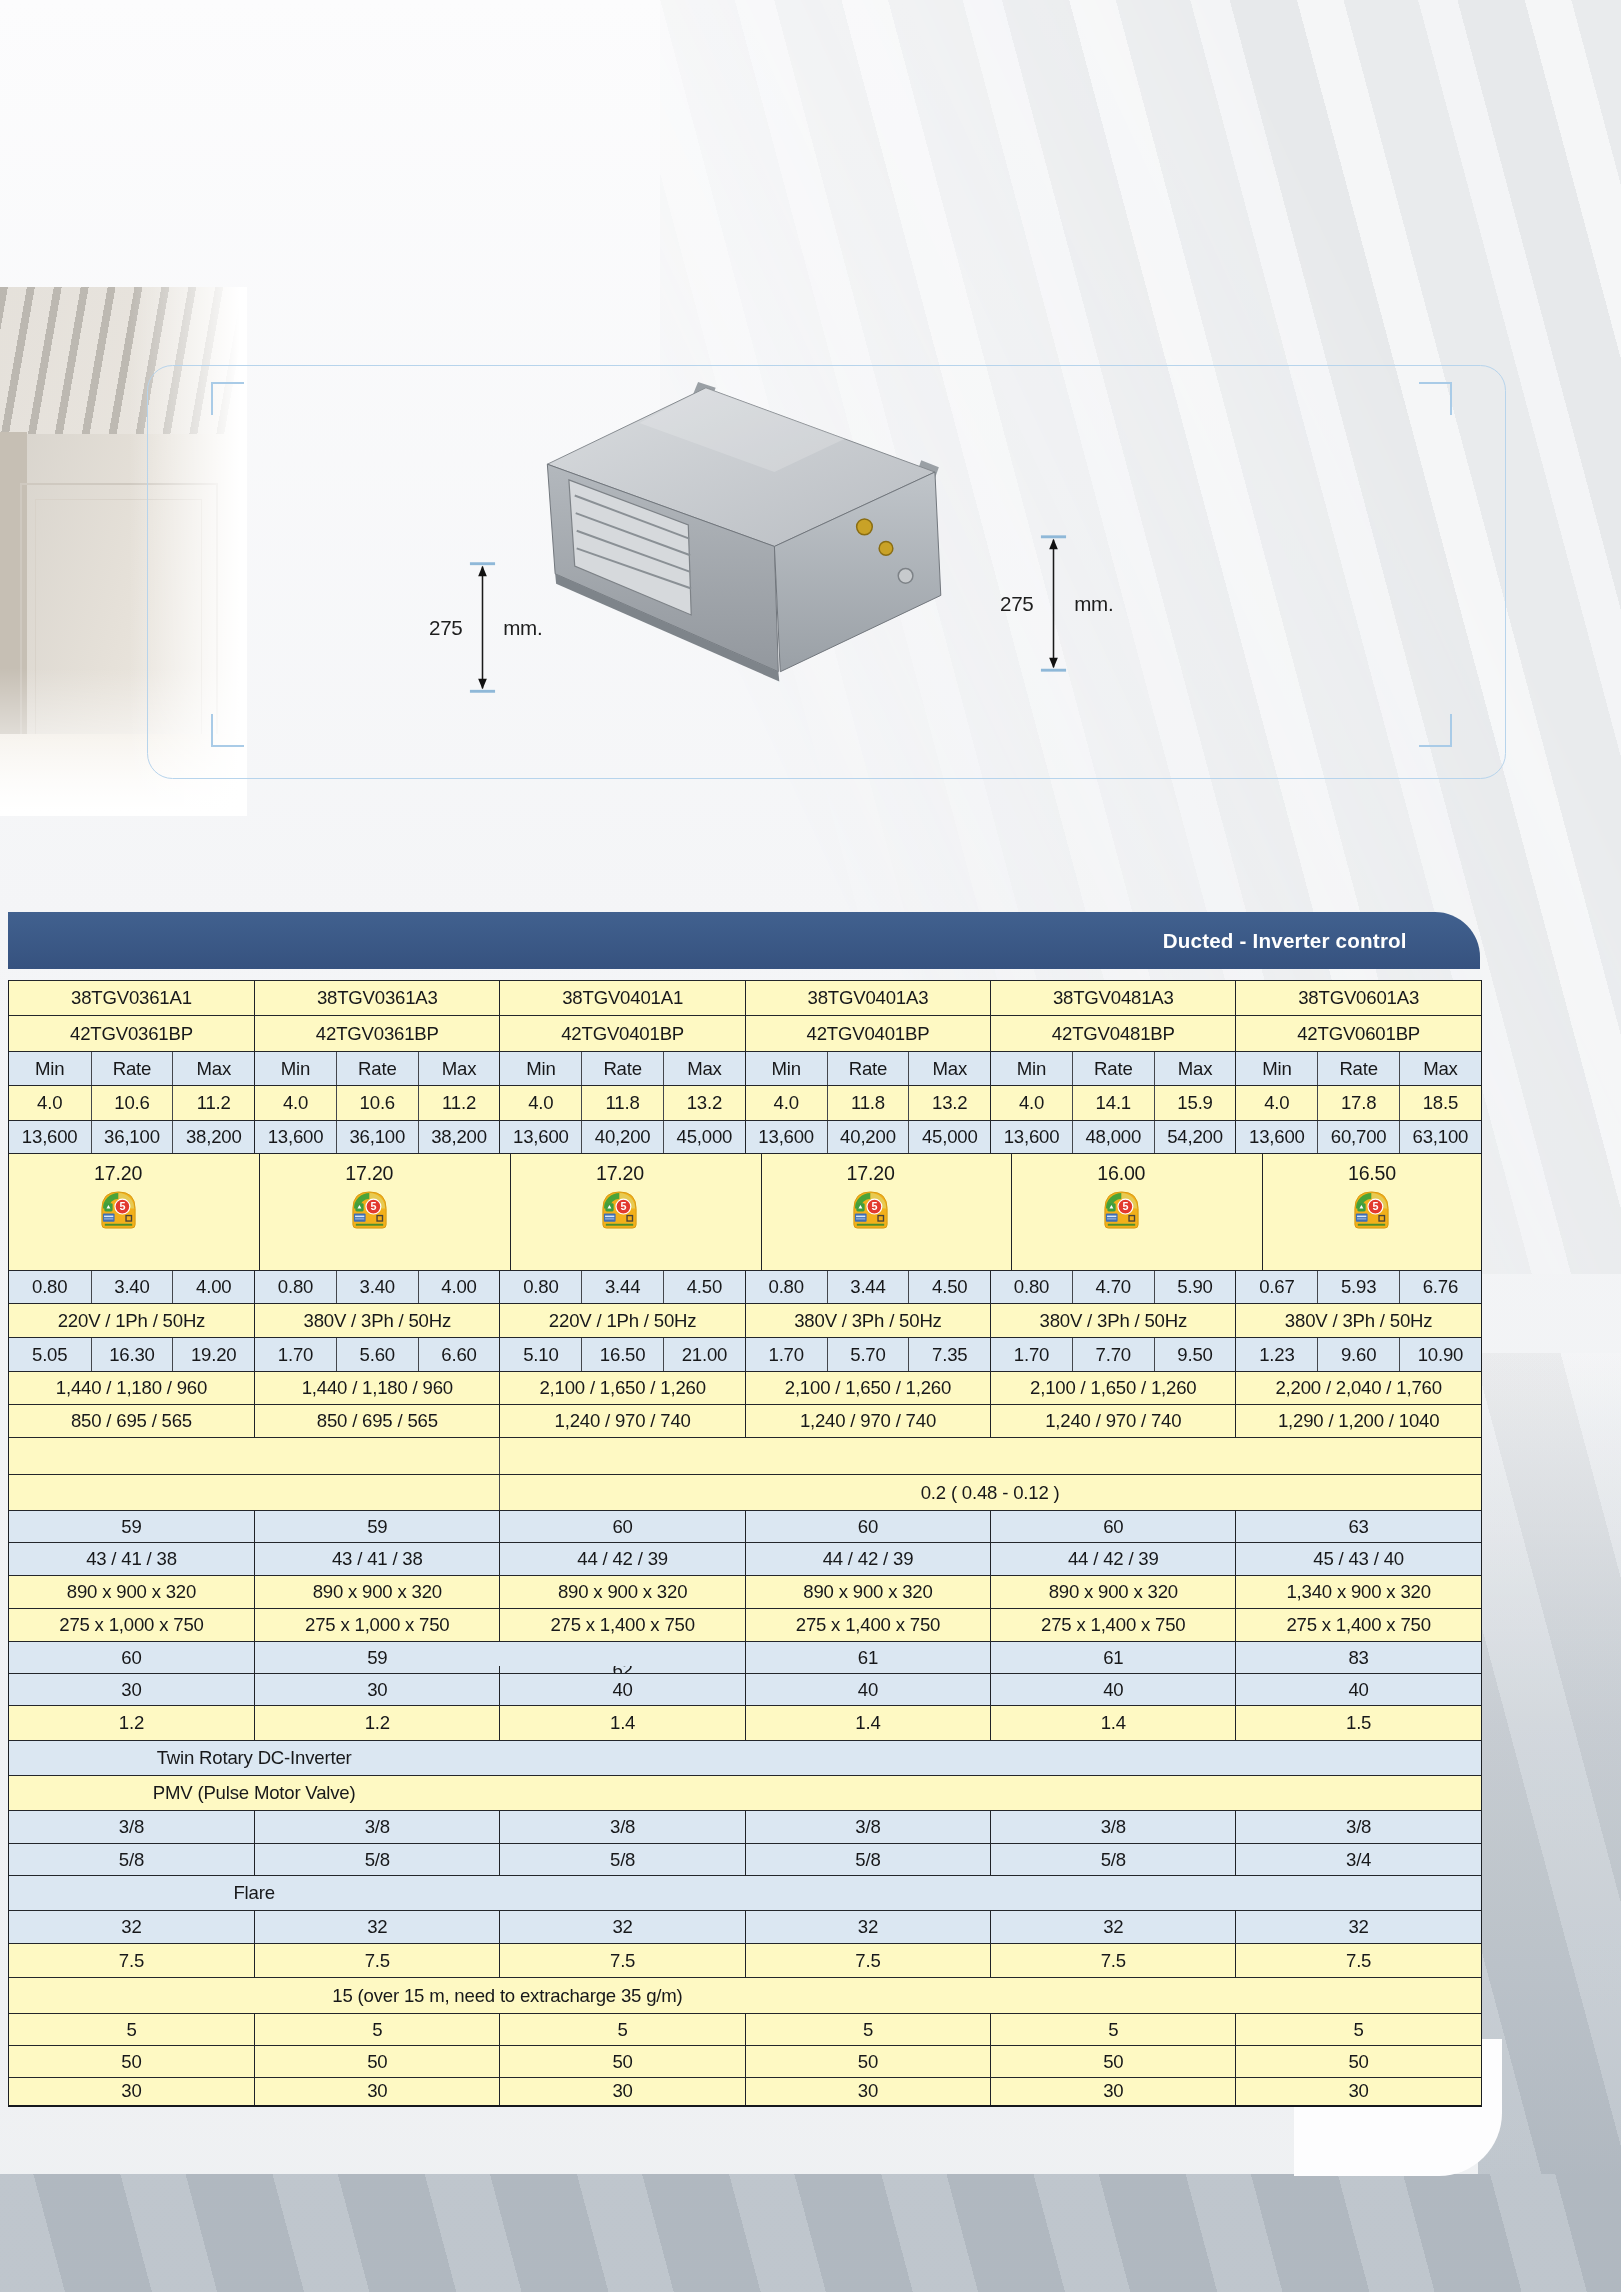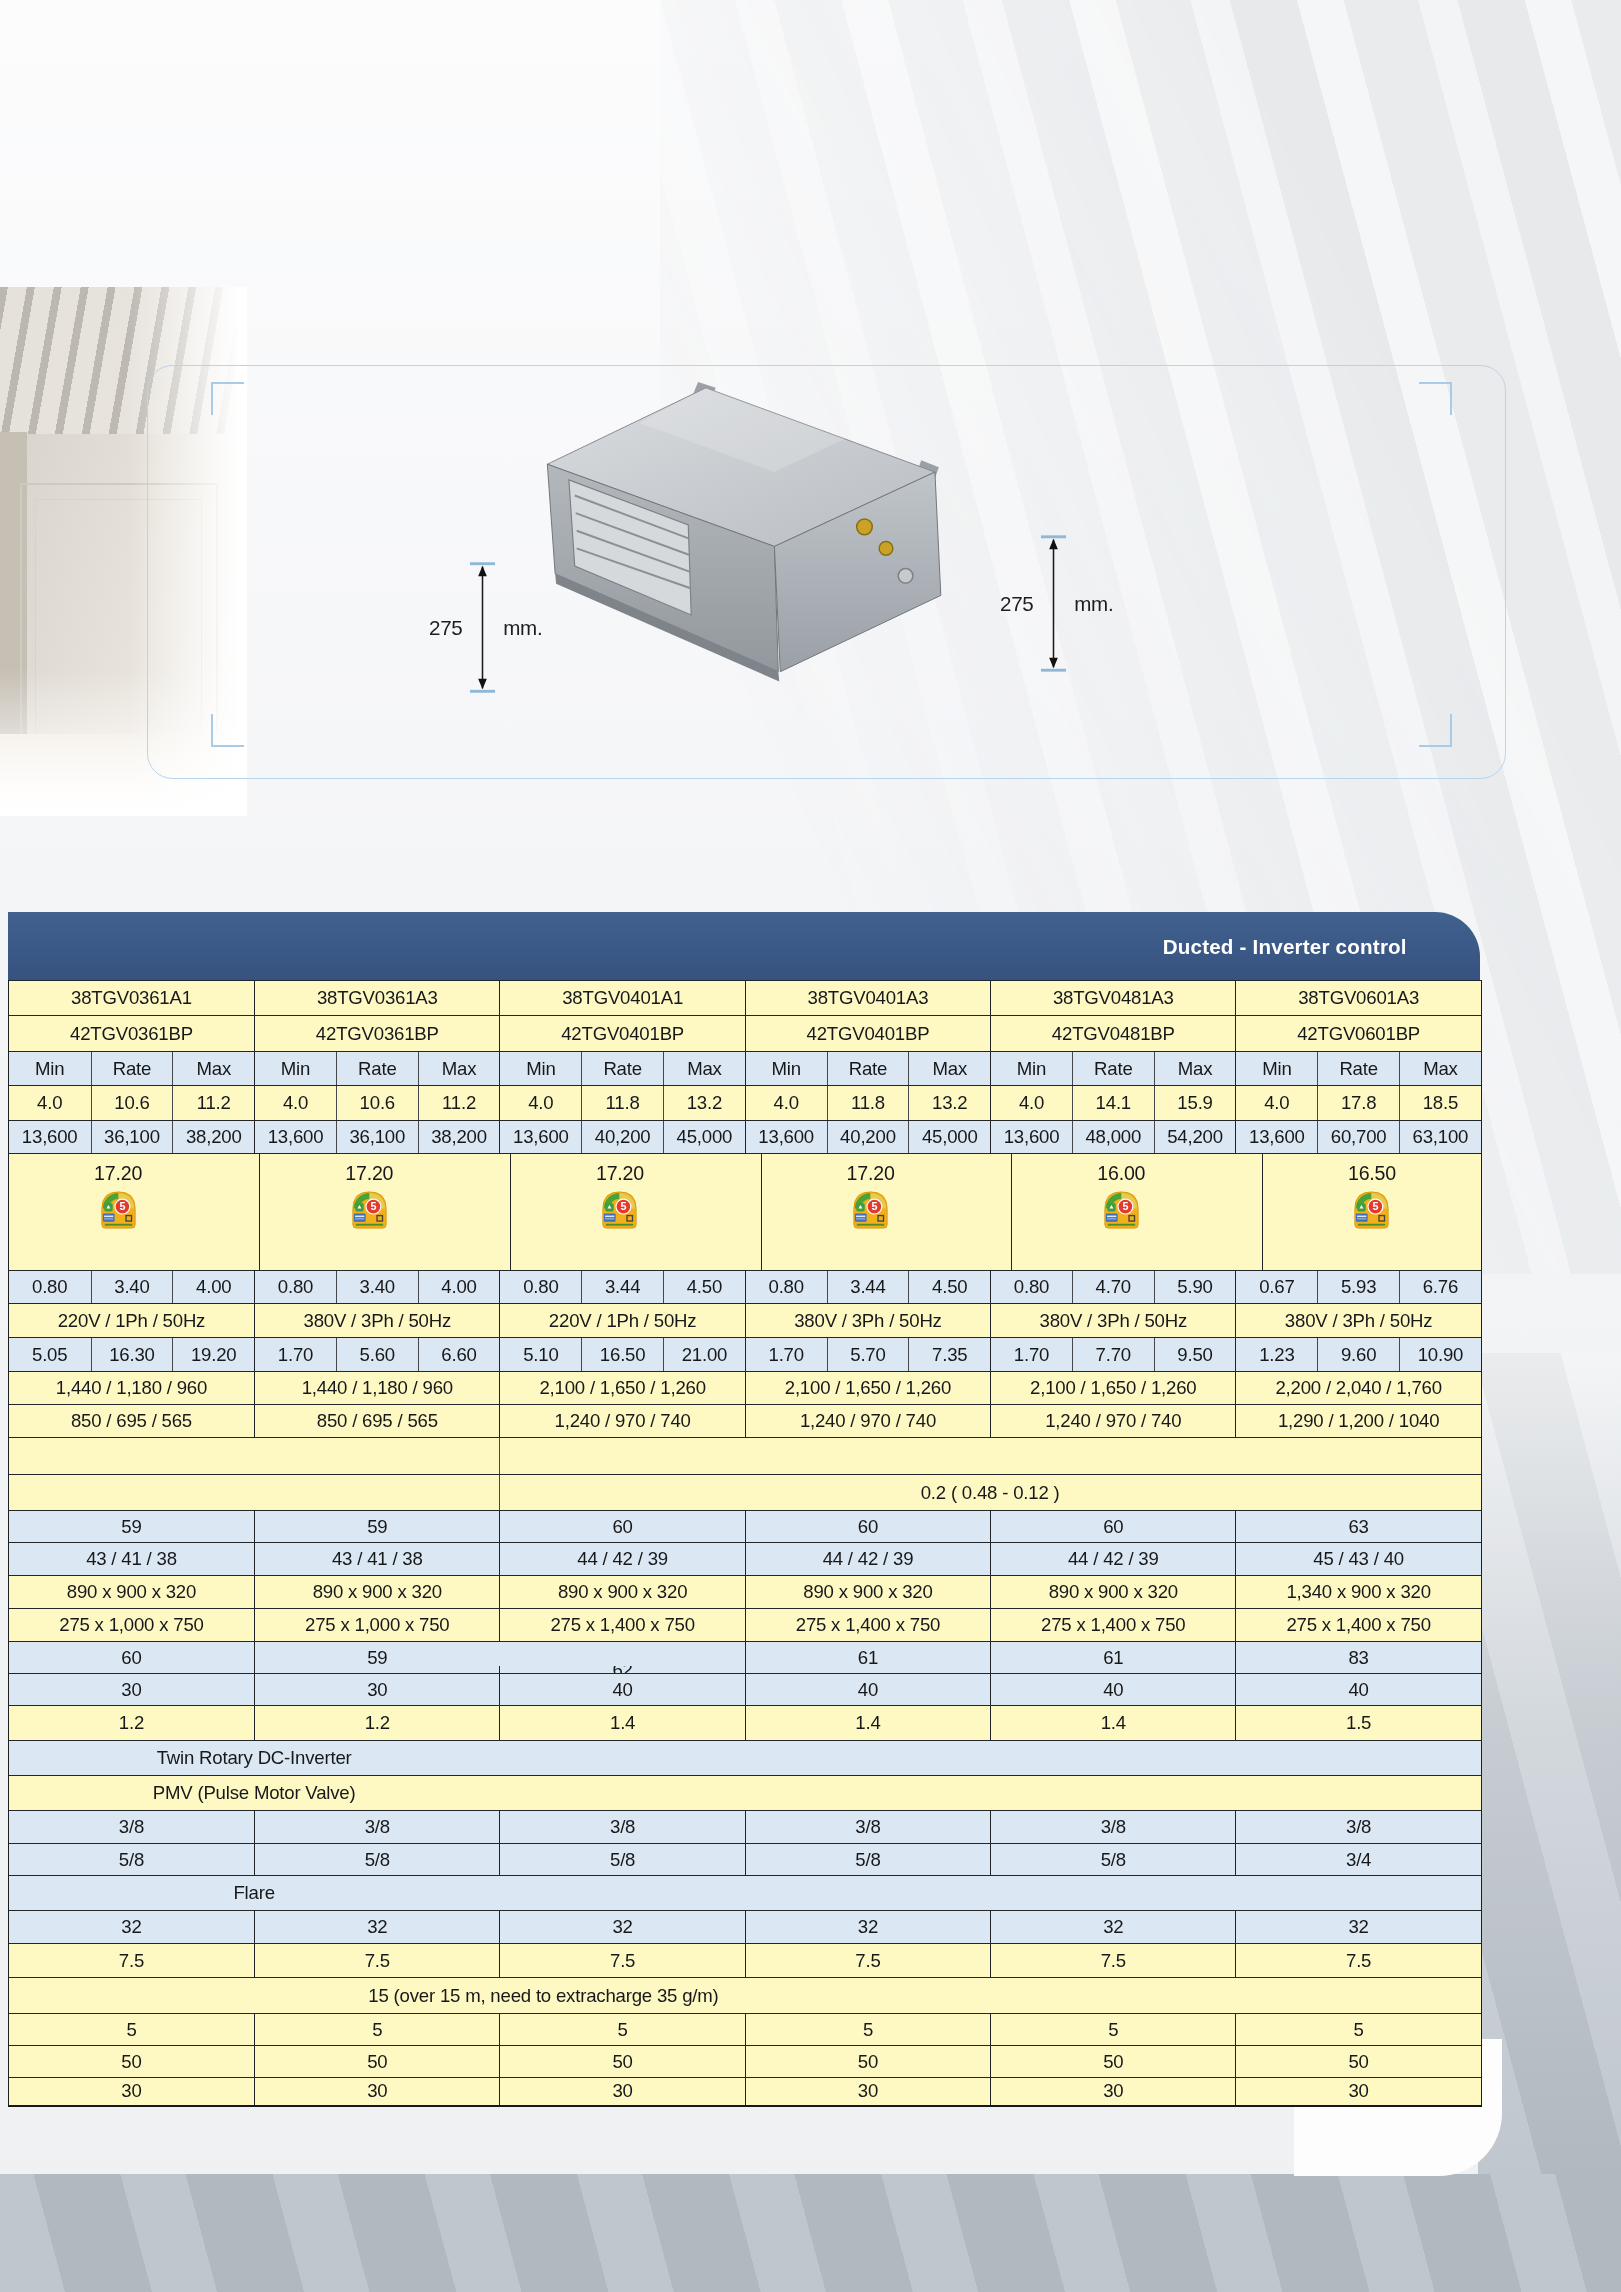--- a/index.html
+++ b/index.html
@@ -44,42 +44,42 @@
   .bracket.br{right:53px;bottom:31px;border-right:2.9px solid #a9cbe7;border-bottom:2.9px solid #a9cbe7;}
 
   .unit-art{position:absolute;left:541px;top:382px;z-index:3;}
 
   .dim{position:absolute;z-index:4;display:flex;align-items:center;gap:5.9px;}
   .dim-left{left:429px;top:561px;}
   .dim-right{left:1000px;top:534px;}
   .dim .num,.dim .unit{font-size:20.6px;color:#1e1e1e;letter-spacing:-0.3px;}
 
   
-  .band{position:absolute;left:7.8px;top:912px;width:1472px;height:69px;z-index:3;
+  .band{position:absolute;left:7.8px;top:912px;width:1472px;height:57px;z-index:3;
     background:linear-gradient(180deg,#41618f,#36527f);border-radius:0 45px 0 0;
     display:flex;align-items:center;justify-content:flex-end;}
   .band .title{color:#ffffff;font-weight:bold;font-size:20.6px;padding-right:73px;letter-spacing:0.2px;}
 
   #spec-table{position:absolute;left:7.8px;top:980px;width:1472px;z-index:3;
     border-left:1.6px solid #1c1f24;border-right:1.6px solid #1c1f24;border-bottom:2px solid #15181c;
     background:#fff;}
   .row{position:relative;display:grid;grid-template-columns:repeat(18,1fr);border-top:1.6px solid #23262b;}
   .bg-blue{background:#dbe7f2;}
   .bg-white{background:#fef9c3;}
   .cell{display:flex;align-items:center;justify-content:center;font-size:18.6px;color:#17181a;
     letter-spacing:-0.2px;border-left:1px solid #44474c;overflow:hidden;white-space:nowrap;}
   .cell.cstart{border-left:1.4px solid #202328;}
   .cell.first{border-left:none;}
   .seer-cell{flex-direction:column;justify-content:flex-start;padding-top:7.8px;gap:2.9px;}
   .seer-val{font-size:19.6px;color:#17181a;}
   .span-label{position:absolute;top:0;bottom:0;display:flex;align-items:center;justify-content:center;
     font-size:18.6px;color:#17181a;letter-spacing:-0.2px;}
   .span-left2{left:0;width:33.333%;}
   .span-right4{left:33.333%;width:66.667%;}
-  .span-left4{left:0;width:66.667%;padding-left:44px;}
+  .span-left4{left:8px;width:66.667%;}
   .span-fullleft{left:0;width:100%;justify-content:flex-start;padding-left:57px;font-size:18px;}
   .span-div{position:absolute;left:33.333%;top:0;bottom:0;width:1px;background:#44474c;}
   .type-span{grid-template-columns:1fr;}
 </style>
 </head>
 <body>
 
 <div id="page">
 
   <div class="stripes-tr"></div>

